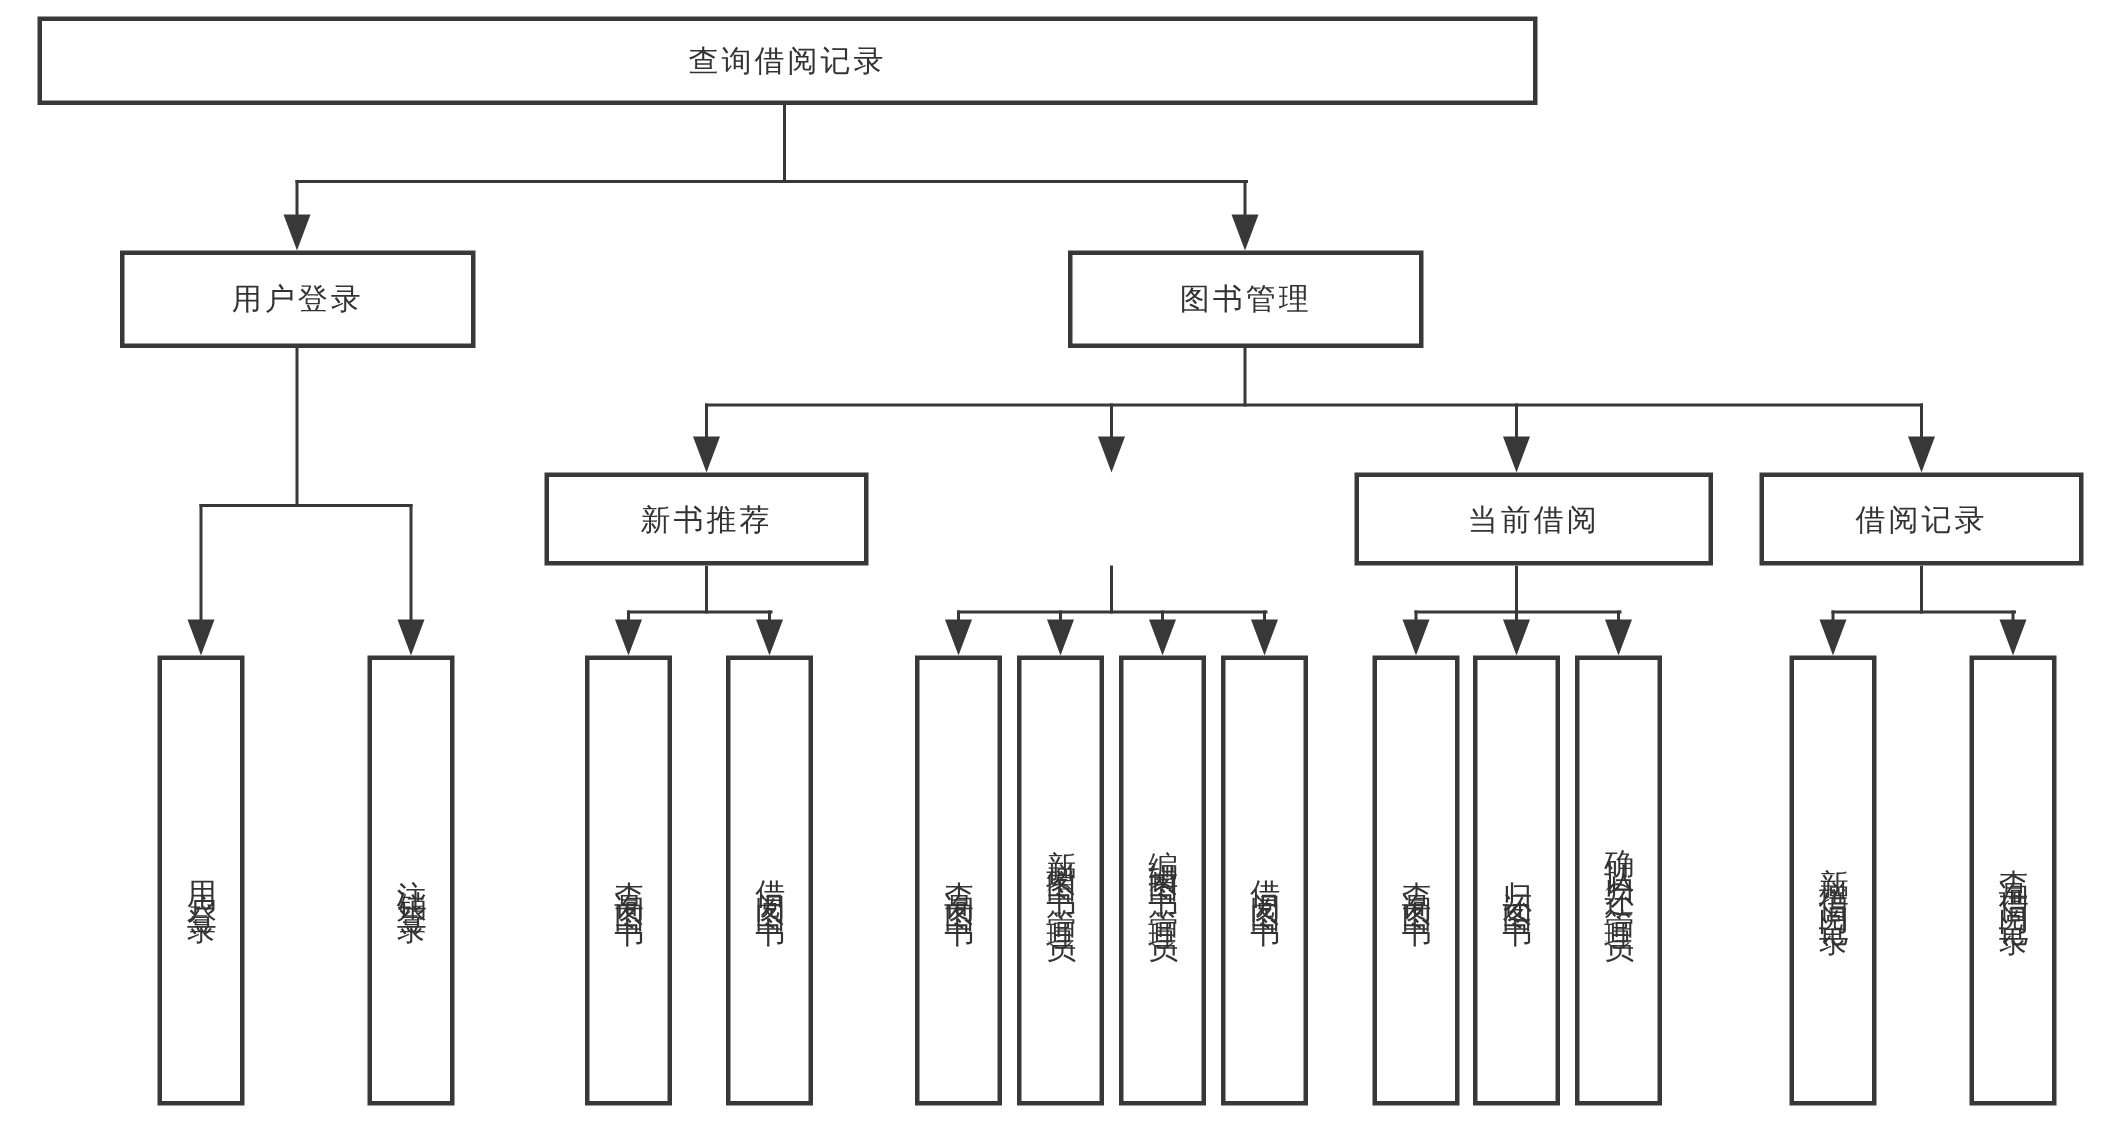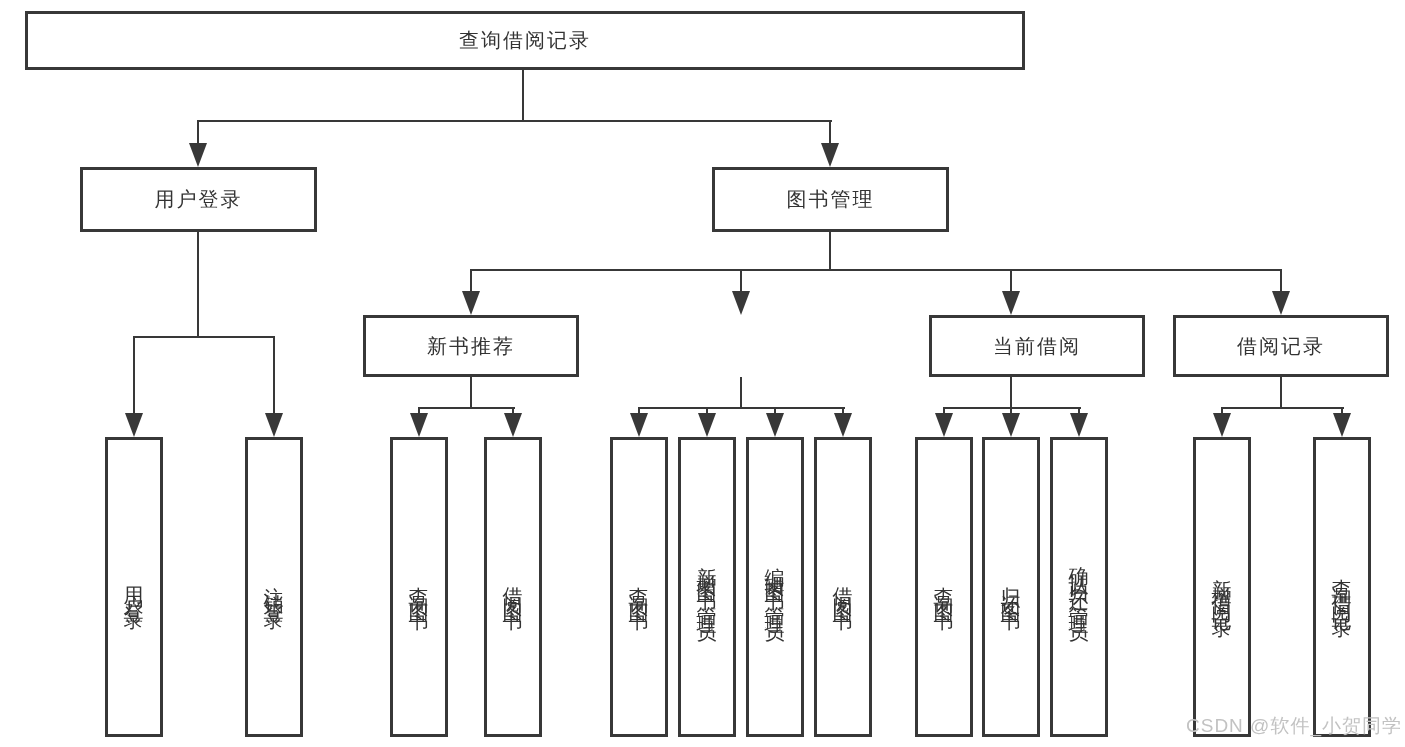--- a/index.html
+++ b/index.html
@@ -103,21 +103,21 @@
   <div class="node" style="left:80px;top:167px;width:237px;height:65px">
     <span>用户登录</span>
   </div>
   <div class="node" style="left:712px;top:167px;width:237px;height:65px">
     <span>图书管理</span>
   </div>
 
   <div class="node" style="left:363px;top:315px;width:216px;height:62px">
     <span>新书推荐</span>
   </div>
-  <div class="node" style="left:929px;top:315px;width:216px;height:62px">
+  <div class="node" style="left:903px;top:315px;width:239px;height:62px">
     <span>当前借阅</span>
   </div>
   <div class="node" style="left:1173px;top:315px;width:216px;height:62px">
     <span>借阅记录</span>
   </div>
 
   <div class="node leaf" style="left:105px;top:437px;width:58px;height:300px">
     <span class="vt">用户登录</span>
   </div>
   <div class="node leaf" style="left:245px;top:437px;width:58px;height:300px">
@@ -154,15 +154,14 @@
     <span class="vt">确认归还（管理员）</span>
   </div>
 
   <div class="node leaf" style="left:1193px;top:437px;width:58px;height:300px">
     <span class="vt">新增借阅记录</span>
   </div>
   <div class="node leaf" style="left:1313px;top:437px;width:58px;height:300px">
     <span class="vt">查询借阅记录</span>
   </div>
 
-  <div class="watermark">CSDN @软件_小贺同学</div>
 
 </div>
 
 </body></html>

